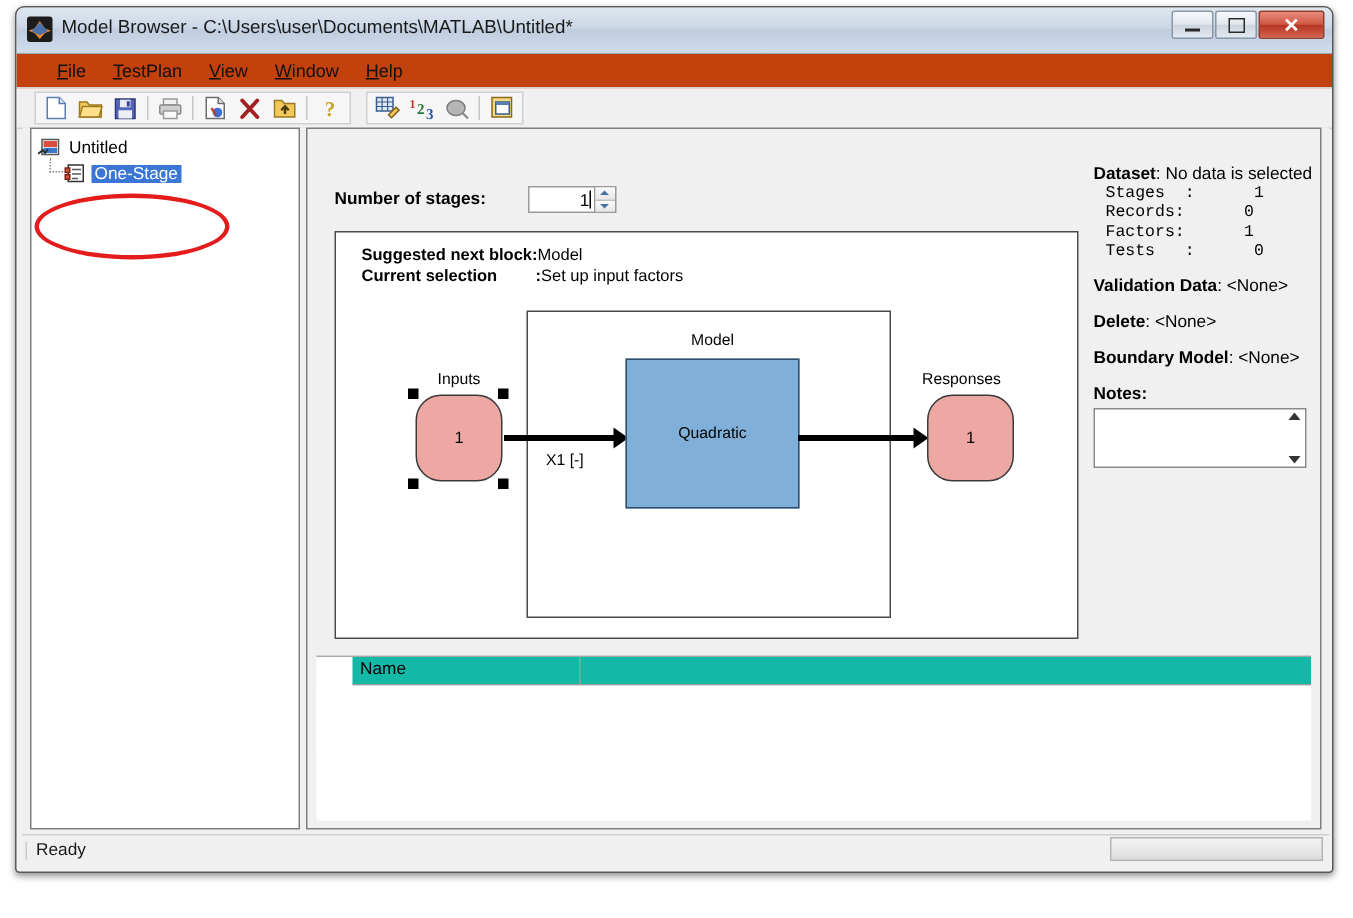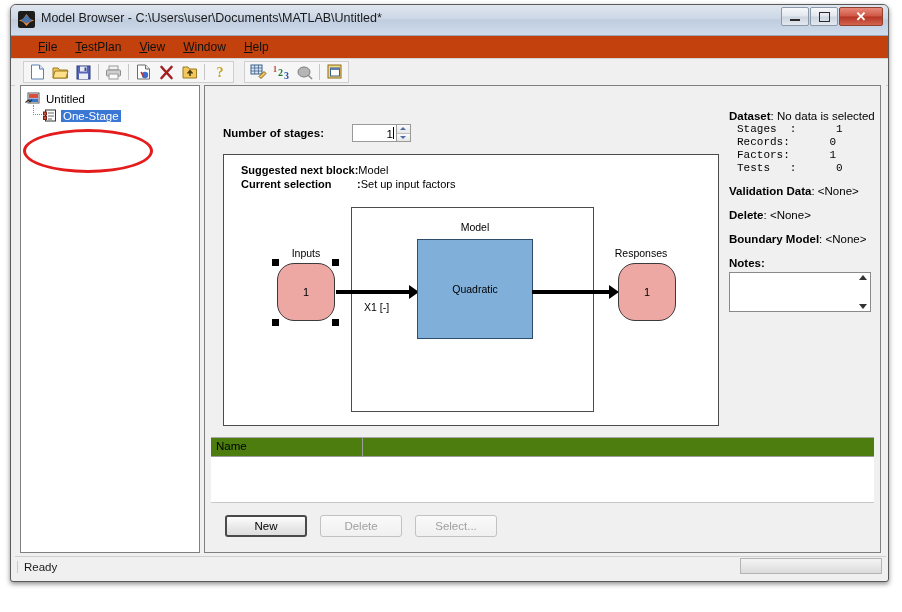--- a/index.html
+++ b/index.html
@@ -352,22 +352,23 @@
     position: absolute;
     left: 6px; top: 351px;
     width: 663px; height: 110px;
     background: #ffffff;
     border-top: 1px solid #a8a8a8;
     box-sizing: border-box;
   }
   .list-head {
     display: flex;
     height: 18px;
-    background: #4d7c0f;
+    background: #14b8a6;
     border-bottom: 1px solid #9d9d9d;
+    margin-left: 24px;
   }
   .list-col {
     font-size: 11.5px;
     color: #000;
     padding: 2px 0 0 5px;
     box-sizing: border-box;
     border-right: 1px solid #9d9d9d;
   }
   .list-col.c1 { width: 152px; }
   .list-col.c2 { flex: 1; border-right: none; }
@@ -670,25 +671,20 @@
           </span>
         </div>
       </div>
 
       <div class="list-wrap">
         <div class="list-head">
           <div class="list-col c1">Name</div>
           <div class="list-col c2"></div>
         </div>
         <div class="list-body"></div>
-        <div class="btn-bar">
-          <div class="btn default">New</div>
-          <div class="btn disabled">Delete</div>
-          <div class="btn disabled">Select...</div>
-        </div>
       </div>
     </div>
   </div>
 
   <div class="statusbar">
     <span class="status-text">Ready</span>
     <span class="status-progress"></span>
   </div>
 
   <div class="annotation"></div>

